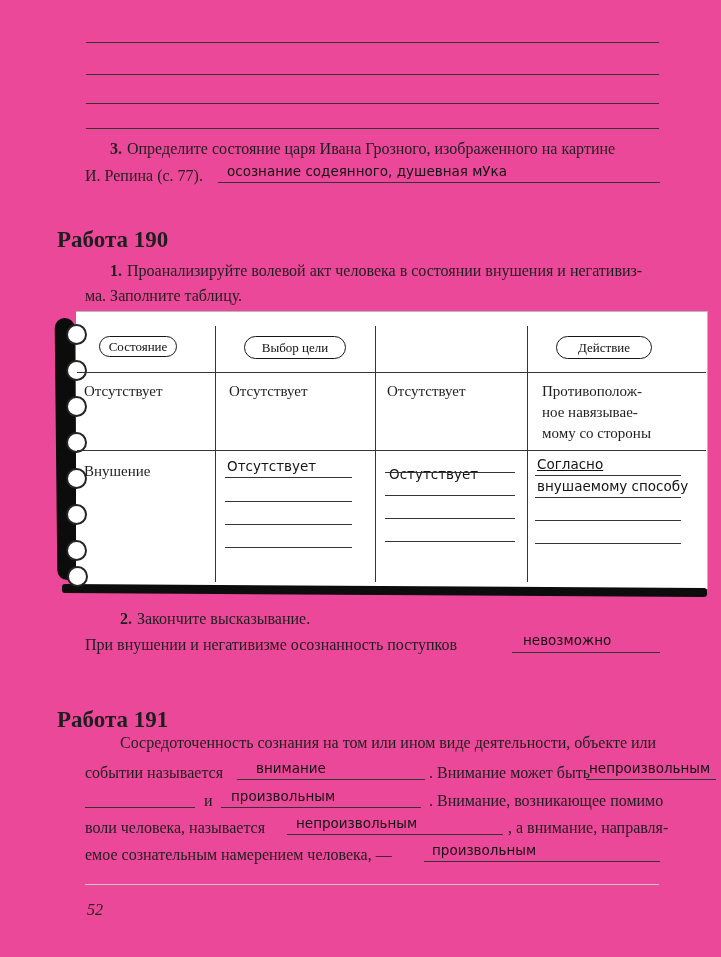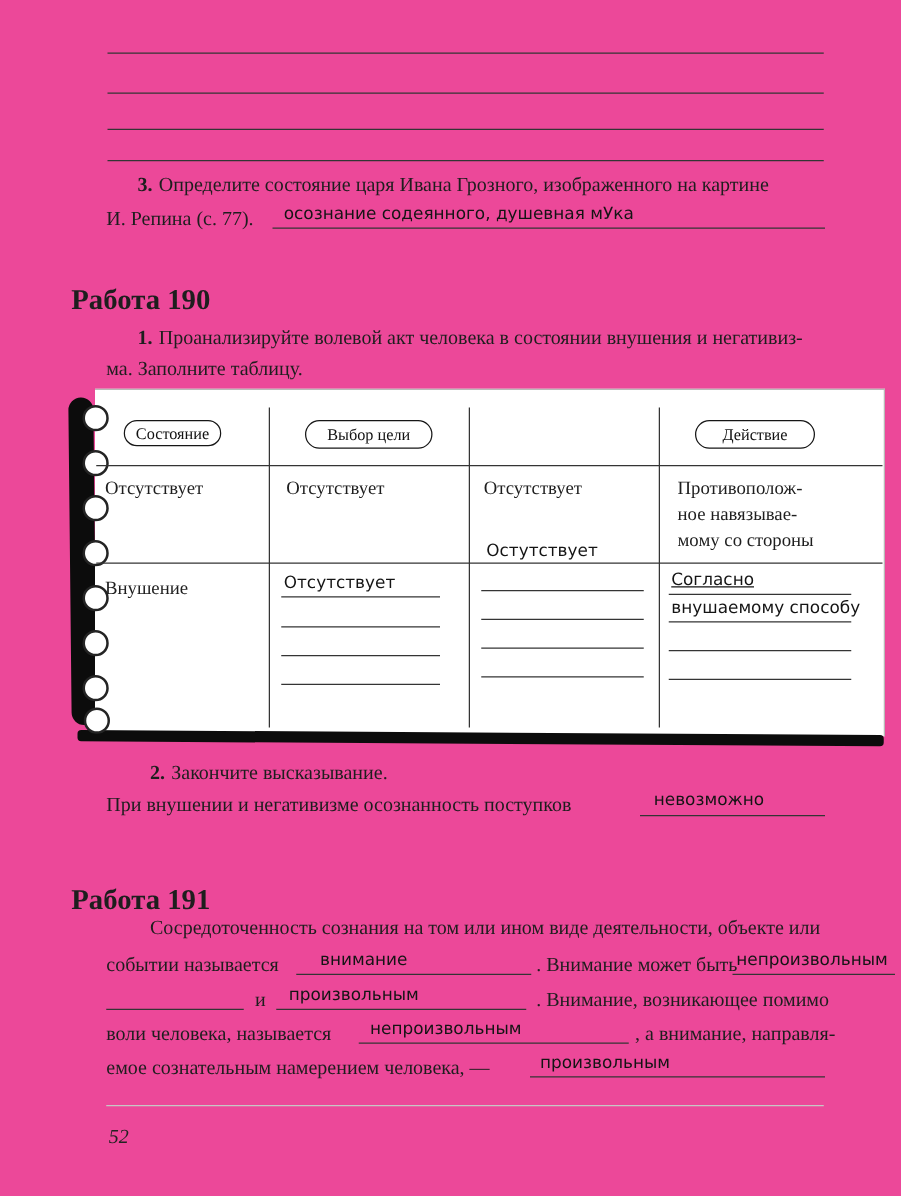--- a/index.html
+++ b/index.html
@@ -80,21 +80,21 @@
   <div class="abs serif cell" style="left:542px;top:424px;">мому со стороны</div>
 
   <div class="abs serif cell" style="left:84px;top:462px;">Внушение</div>
 
   <div class="abs hand" style="left:227px;top:458px;">Отсутствует</div>
   <div class="rule" style="left:225px;top:477px;width:127px;"></div>
   <div class="rule" style="left:225px;top:501px;width:127px;"></div>
   <div class="rule" style="left:225px;top:524px;width:127px;"></div>
   <div class="rule" style="left:225px;top:547px;width:127px;"></div>
 
-  <div class="abs hand" style="left:389px;top:433px;text-align:center;">Остутствует</div>
+  <div class="abs hand" style="left:389px;top:466px;text-align:center;">Остутствует</div>
   <div class="rule" style="left:385px;top:472px;width:130px;"></div>
   <div class="rule" style="left:385px;top:495px;width:130px;"></div>
   <div class="rule" style="left:385px;top:518px;width:130px;"></div>
   <div class="rule" style="left:385px;top:541px;width:130px;"></div>
 
   <div class="abs hand" style="left:537px;top:456px;text-decoration:underline;">Согласно</div>
   <div class="abs hand" style="left:537px;top:478px;">внушаемому способу</div>
   <div class="rule" style="left:535px;top:475px;width:146px;"></div>
   <div class="rule" style="left:535px;top:497px;width:146px;"></div>
   <div class="rule" style="left:535px;top:520px;width:146px;"></div>

